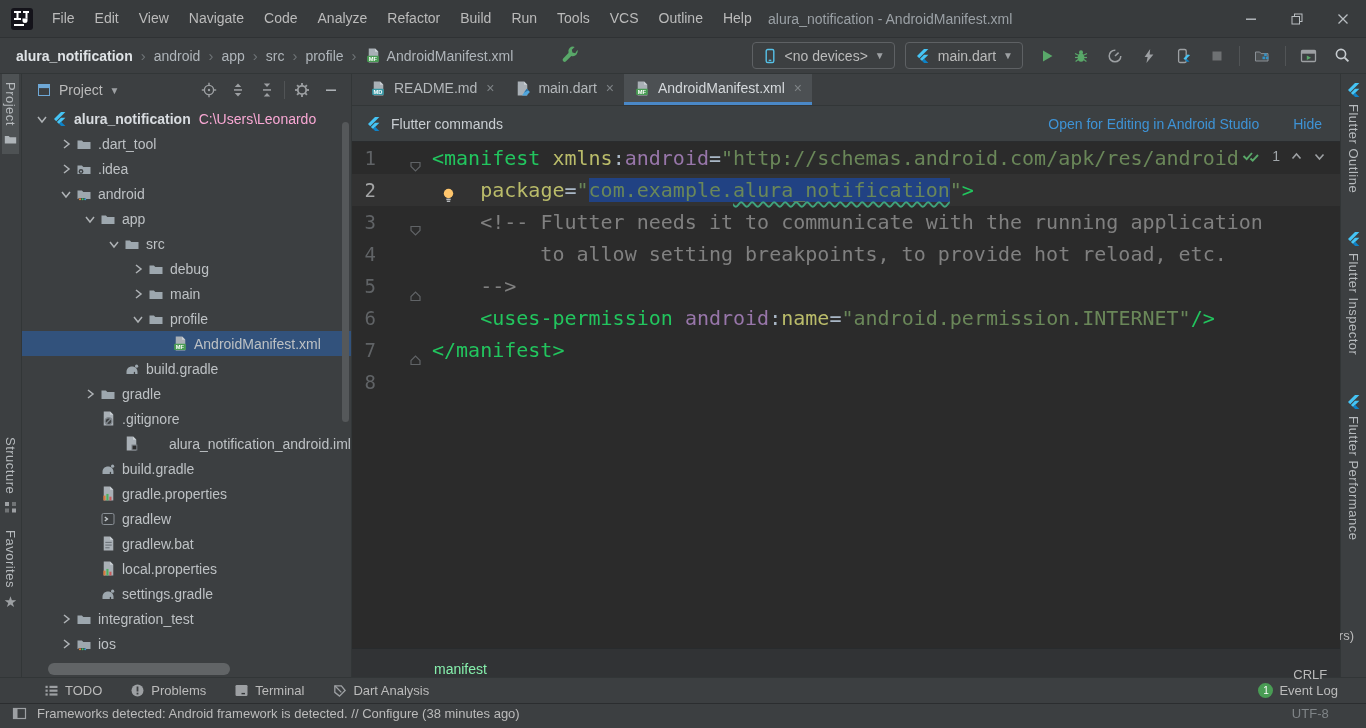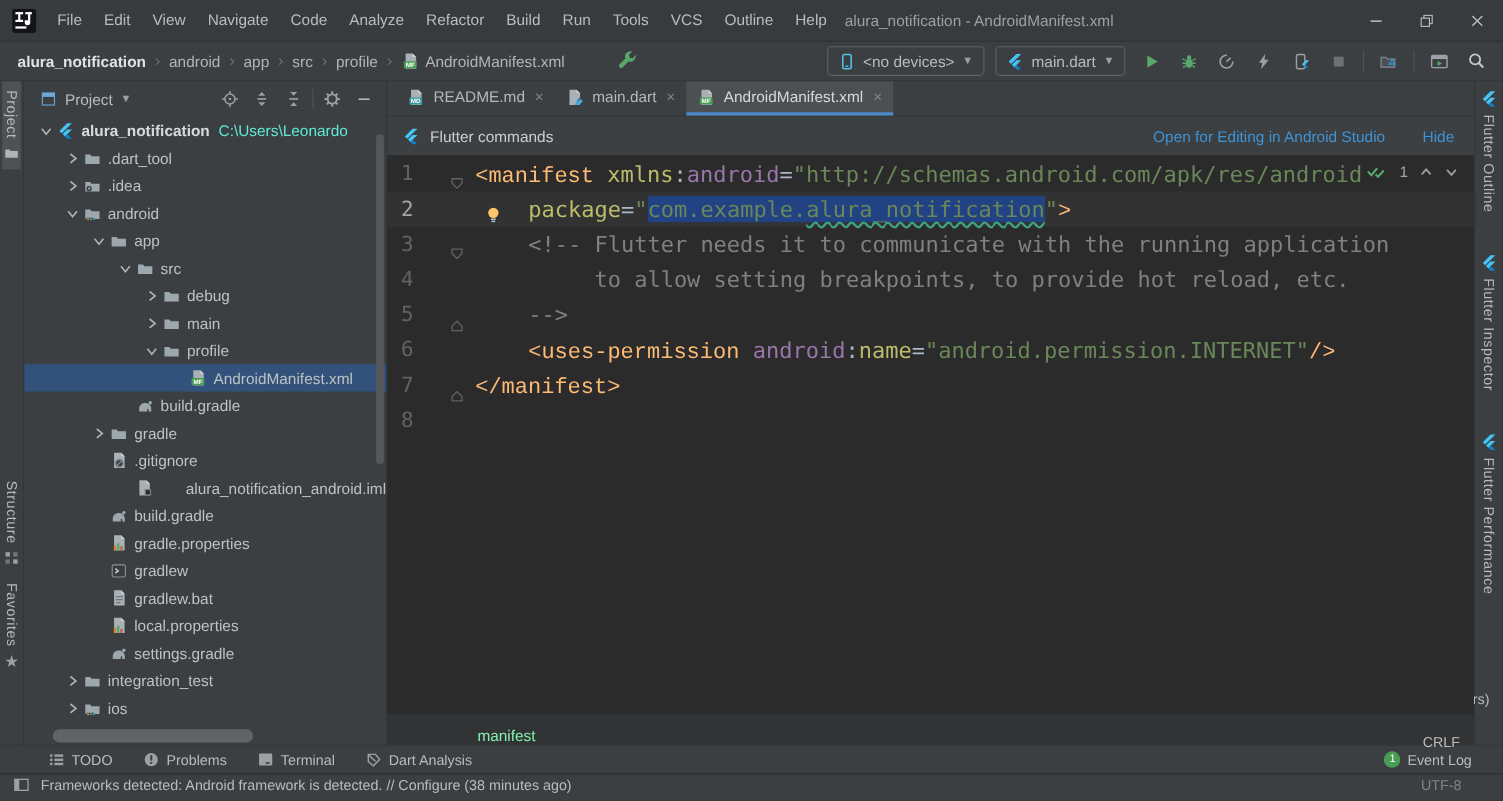--- a/index.html
+++ b/index.html
@@ -48,21 +48,21 @@
   .phead .grow { flex:1; }
   .pbtn { background:none; border:none; width:24px; height:24px; display:flex; align-items:center; justify-content:center; }
   .ph-divider { width:1px; height:18px; background:#515456; }
   .tree { position:relative; }
   .tree-row { height:25px; display:flex; align-items:center; white-space:nowrap; cursor:default; }
   .tree-row.selected { background:#32527C; }
   .tree-chevron { width:20px; display:inline-flex; justify-content:center; flex:none; }
   .tree-icon { width:22px; display:inline-flex; justify-content:flex-start; flex:none; }
   .tree-label { color:#BDC1C4; }
   .tree-label.bold { font-weight:bold; color:#D8DCE0; }
-  .tree-path { color:#5eead4; margin-left:8px; }
+  .tree-path { color:#f9a8d4; margin-left:8px; }
   .vscroll { position:absolute; right:2px; top:48px; width:7px; height:300px; background:#55585A; border-radius:4px; }
   .hscroll { position:absolute; left:26px; bottom:2px; width:182px; height:12px; background:rgba(128,131,133,.55); border-radius:6px; }
 
   
   .editor { flex:1; display:flex; flex-direction:column; min-width:0; }
   .tabbar { height:32px; background:#3C3F41; display:flex; align-items:flex-end; padding-left:8px; border-bottom:1px solid #323637; }
   .tab { height:31px; display:flex; align-items:center; gap:7px; padding:0 10px; color:#B4B8BB; font-size:14px; border-bottom:3px solid transparent; }
   .tab .tab-close { color:#7F8487; font-size:14px; margin-left:2px; }
   .tab.active { background:#4C5053; border-bottom-color:#4A88C7; color:#D5D9DC; }
   .banner { height:36px; background:#3C4042; display:flex; align-items:center; gap:9px; padding:0 18px 0 14px; border-bottom:1px solid #2A2C2E; }
@@ -71,21 +71,21 @@
   .blink { color:#3E93D6; margin-left:34px; cursor:pointer; }
 
   .code-area { flex:1; background:#2B2B2B; position:relative; font-family:"DejaVu Sans Mono", monospace; font-size:20px; overflow:hidden; }
   .code-row { height:32px; line-height:32px; position:relative; padding-left:80px; white-space:pre; }
   .code-row.current { background:#323232; }
   .ln { position:absolute; left:0; top:0; width:24px; text-align:right; color:#606366; font-size:19px; }
   .code-row.current .ln { color:#A4A5A6; }
   .fold { position:absolute; left:57px; top:9px; }
   .bulb { position:absolute; left:88px; top:7px; }
   .code span { white-space:pre; }
-  .c-tag { color:#fdba74;font-family:Liberation Mono, monospace; } .c-attr { color:#BABC6A; } .c-ns { color:#9876AA; }
+  .c-tag { color:#22c55e; } .c-attr { color:#BABC6A; } .c-ns { color:#9876AA; }
   .c-str { color:#6A8759; } .c-comment { color:#808080; } .c-plain { color:#A9B7C6; }
   .sel { background:#214283; }
   .typo { text-decoration:underline wavy #3FA37D 2px; text-underline-offset:4px; }
   .inspection { position:absolute; top:6px; right:14px; display:flex; align-items:center; gap:10px; font-family:"Liberation Sans",sans-serif; font-size:14px; color:#A1A6AA; }
   .editor-crumb { height:29px; background:#313335; border-top:1px solid #282B2D; display:flex; align-items:flex-end; padding-left:82px; color:#86efac; }
 
   
   .toolwindow-bar { height:26px; background:#3C3F41; display:flex; align-items:center; gap:28px; padding:0 28px 0 44px; border-top:1px solid #323637; font-size:13px; }
   .tw-item { display:flex; align-items:center; gap:6px; color:#BBBBBB; cursor:default; }
   .tw-grow { flex:1; }

